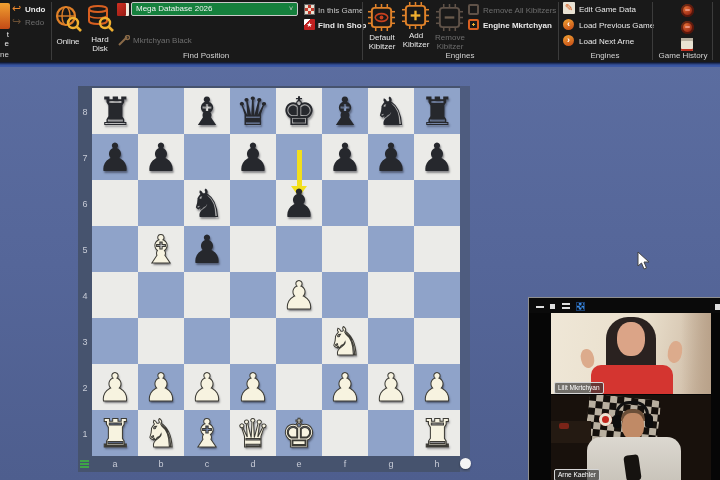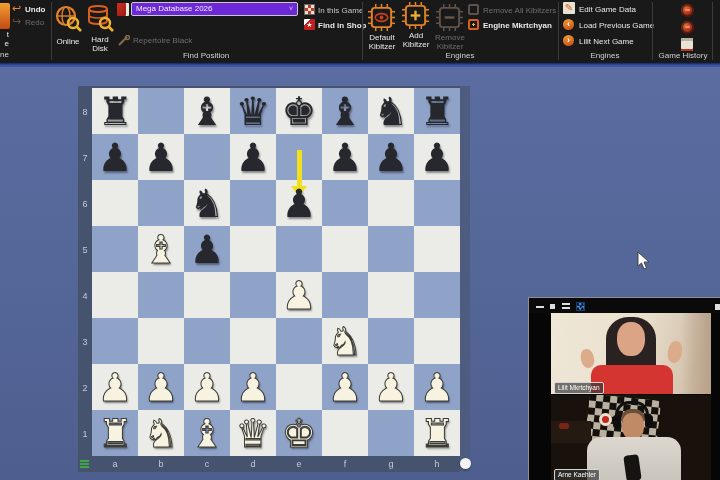--- a/index.html
+++ b/index.html
@@ -12,21 +12,21 @@
   
   #ribbon { left:0; top:0; width:720px; height:62px; background:#191919; }
   #ribbon-edge { left:0; top:62px; width:720px; height:5px;
                  background:linear-gradient(180deg,#0c1020 0%,#35529e 60%,#3d5aa6 100%); }
   .rsep { width:1px; top:2px; height:58px; background:#3c3c3c; }
   .rlabel { font-size:8px; color:#d2d2d2; text-align:center; }
   .rtxt { font-size:8px; color:#e9e9e9; white-space:nowrap; }
   .rtxt.dis { color:#6e6e6e; }
   .bigbtn-label { font-size:8px; color:#e9e9e9; text-align:center; line-height:9px; white-space:nowrap; }
   .bigbtn-label.dis { color:#6e6e6e; }
-  .dropdown { height:14px; background:#6d28d9; border:1px solid #c9c9c9; border-radius:2px;
+  .dropdown { height:14px; background:#15803d; border:1px solid #c9c9c9; border-radius:2px;
               color:#f0f0f0; font-size:8px; line-height:12px; padding:0 4px; }
   .dd-chev { float:right; color:#cfcfcf; font-size:7px; line-height:12px; }
   .coin { border-radius:50%; background:radial-gradient(circle at 35% 32%,#e06a32 0%,#a33018 55%,#5e150c 100%);
           box-shadow:inset 0 0 0 2px rgba(40,8,4,.55); }
   .coin-slot { position:absolute; left:4px; top:5px; width:5px; height:2px; background:#e9907a; border-radius:1px; }
   .circ-btn { border-radius:50%; background:linear-gradient(160deg,#f2a232,#c44a16);
               color:#fff; font-size:9px; font-weight:bold; text-align:center; line-height:11px; }
 
   
   #board { left:78px; top:86px; width:392px; height:386px; background:#46536e; }
@@ -101,21 +101,21 @@
     <div class="abs" style="left:117px;top:3px;width:12px;height:13px;background:linear-gradient(135deg,#d03022,#8e1812);border-radius:1px;box-shadow:inset -3px 0 0 #f0e8da;"></div>
     <div class="abs dropdown" style="left:131px;top:2px;width:167px;">
       <span>Mega Database 2026</span>
       <span class="dd-chev">˅</span>
     </div>
     <div class="abs" style="left:118px;top:35px;width:180px;height:12px;">
       <svg class="abs" style="left:0;top:0;" width="12" height="11" viewBox="0 0 12 11">
         <path d="M1 10 L9 2" stroke="#8a6a48" stroke-width="2"></path>
           <circle cx="9.5" cy="2.5" r="2" fill="none" stroke="#8a6a48" stroke-width="1.4"></circle>
       </svg>
-      <span class="abs rtxt dis" style="left:15px;top:1px;">Repertoire Black</span>
+      <span class="abs rtxt dis" style="left:15px;top:1px;">Mkrtchyan Black</span>
     </div>
     <div class="abs" style="left:304px;top:4px;width:56px;height:12px;">
       <div class="abs" style="left:0;top:0;width:11px;height:11px;border:1px solid #666;background:repeating-conic-gradient(#c0392b 0 25%, #e8e0d0 0 50%) 0 0/6px 6px;"></div>
       <span class="abs rtxt" style="left:14px;top:2px;color:#c6c6c6;">In this Game</span>
     </div>
     <div class="abs" style="left:304px;top:19px;width:56px;height:12px;">
       <div class="abs" style="left:0;top:0;width:11px;height:11px;background:linear-gradient(135deg,#fff 0 30%,#c02020 30% 100%);border-radius:1px;color:#fff;font-size:7px;line-height:11px;text-align:center;">★</div>
       <span class="abs rtxt" style="left:14px;top:2px;font-weight:bold;">Find in Shop</span>
     </div>
     <div class="abs rlabel" style="left:120px;top:51px;width:172px;">Find Position</div>
@@ -203,21 +203,21 @@
     <div class="abs" style="left:563px;top:3px;width:86px;height:13px;">
       <span class="abs" style="left:0;top:-1px;width:12px;height:12px;background:#e8e2d4;border-radius:1px;color:#d85f20;font-size:10px;line-height:12px;text-align:center;">✎</span>
       <span class="abs rtxt" style="left:16px;top:2px;">Edit Game Data</span>
     </div>
     <div class="abs" style="left:563px;top:19px;width:86px;height:13px;">
       <span class="abs circ-btn" style="left:0;top:0;width:11px;height:11px;">‹</span>
       <span class="abs rtxt" style="left:16px;top:2px;">Load Previous Game</span>
     </div>
     <div class="abs" style="left:563px;top:35px;width:86px;height:13px;">
       <span class="abs circ-btn" style="left:0;top:0;width:11px;height:11px;">›</span>
-      <span class="abs rtxt" style="left:16px;top:2px;">Lilit Next Game</span>
+      <span class="abs rtxt" style="left:16px;top:2px;">Load Next Arne</span>
     </div>
     <div class="abs rlabel" style="left:560px;top:51px;width:90px;">Engines</div>
     <div class="abs rsep" style="left:652px;"></div>
 
     <div class="abs coin" style="left:681px;top:4px;width:13px;height:13px;">
         <span class="coin-slot"></span>
       </div>
     <div class="abs coin" style="left:681px;top:21px;width:13px;height:13px;">
         <span class="coin-slot"></span>
       </div>

